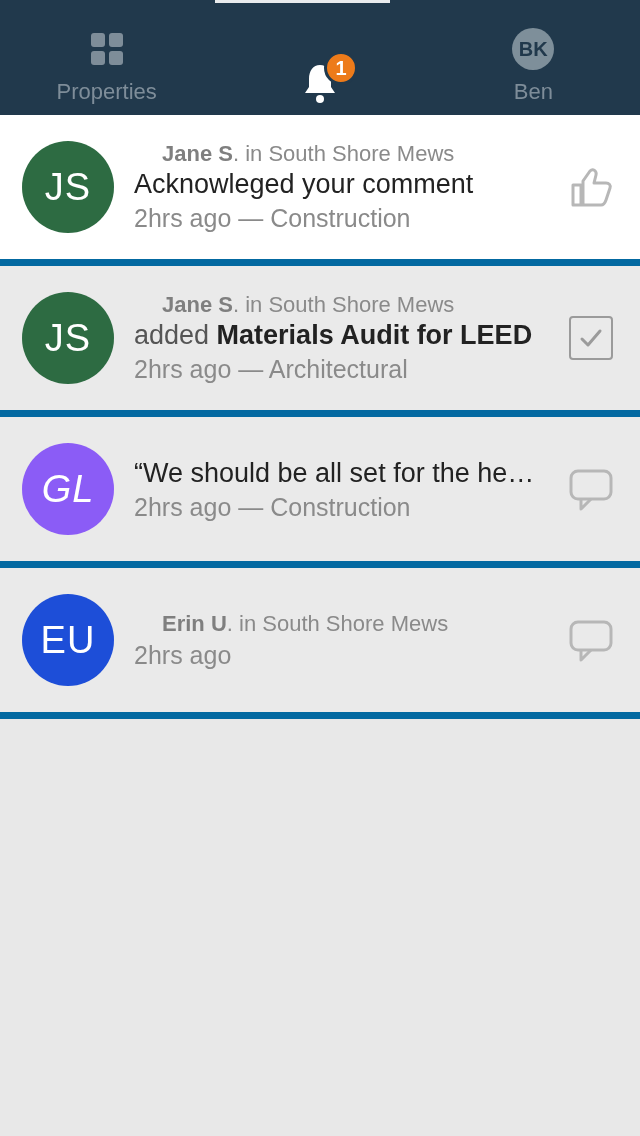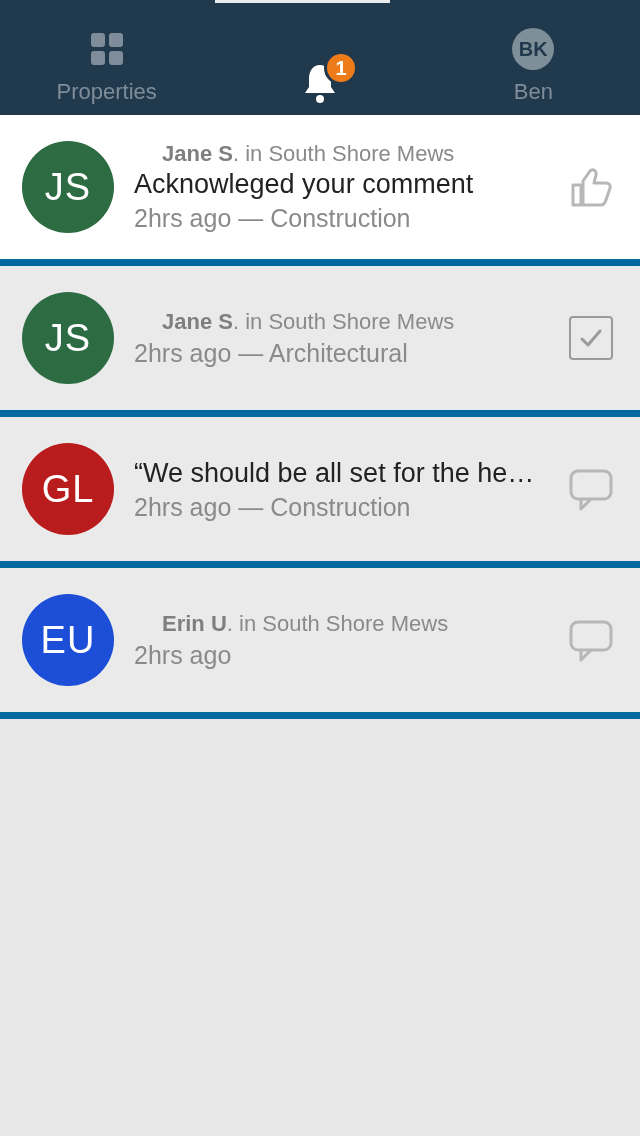--- a/index.html
+++ b/index.html
@@ -150,32 +150,33 @@
       <div class="action-icon">
         <svg width="48" height="48" viewBox="0 0 48 48">
           <path d="M6 22 h8 v20 h-8 z M16 42 h18 c3 0 4-2 5-5 l4-12 c1-3-1-5-4-5 h-12 l2-8 c1-4-3-7-6-4 l-7 10 z" fill="none" stroke="#b7b7b7" stroke-width="3" stroke-linejoin="round"></path>
         </svg>
       </div>
     </div>
     <div class="item">
       <div class="avatar" style="background: rgb(45, 107, 66);">JS</div>
       <div class="content">
         <div class="line1"><span class="actor">Jane S</span>. in South Shore Mews</div>
+        <div class="line2"><span class="prefix-light">added </span><span class="strong">Materials Audit for LEED</span></div>
         <div class="line3">2hrs ago — Architectural</div>
       </div>
       <div class="action-icon">
         <div class="checkbox">
           <svg width="28" height="28" viewBox="0 0 28 28">
             <path d="M5 15 L11 21 L23 7" fill="none" stroke="#9b9b9b" stroke-width="3" stroke-linecap="round" stroke-linejoin="round"></path>
           </svg>
         </div>
       </div>
     </div>
     <div class="item">
-      <div class="avatar" style="background: #b91c1c;">GL</div>
+      <div class="avatar" style="background: #8b5cf6; font-style: italic;">GL</div>
       <div class="content">
         <div class="line2">“We should be all set for the hea...</div>
         <div class="line3">2hrs ago — Construction</div>
       </div>
       <div class="action-icon">
         <svg width="48" height="44" viewBox="0 0 48 44">
           <rect x="4" y="4" width="40" height="28" rx="7" fill="none" stroke="#b7b7b7" stroke-width="3"></rect>
           <path d="M14 32 L14 42 L24 32" fill="none" stroke="#b7b7b7" stroke-width="3" stroke-linejoin="round"></path>
         </svg>
       </div>

